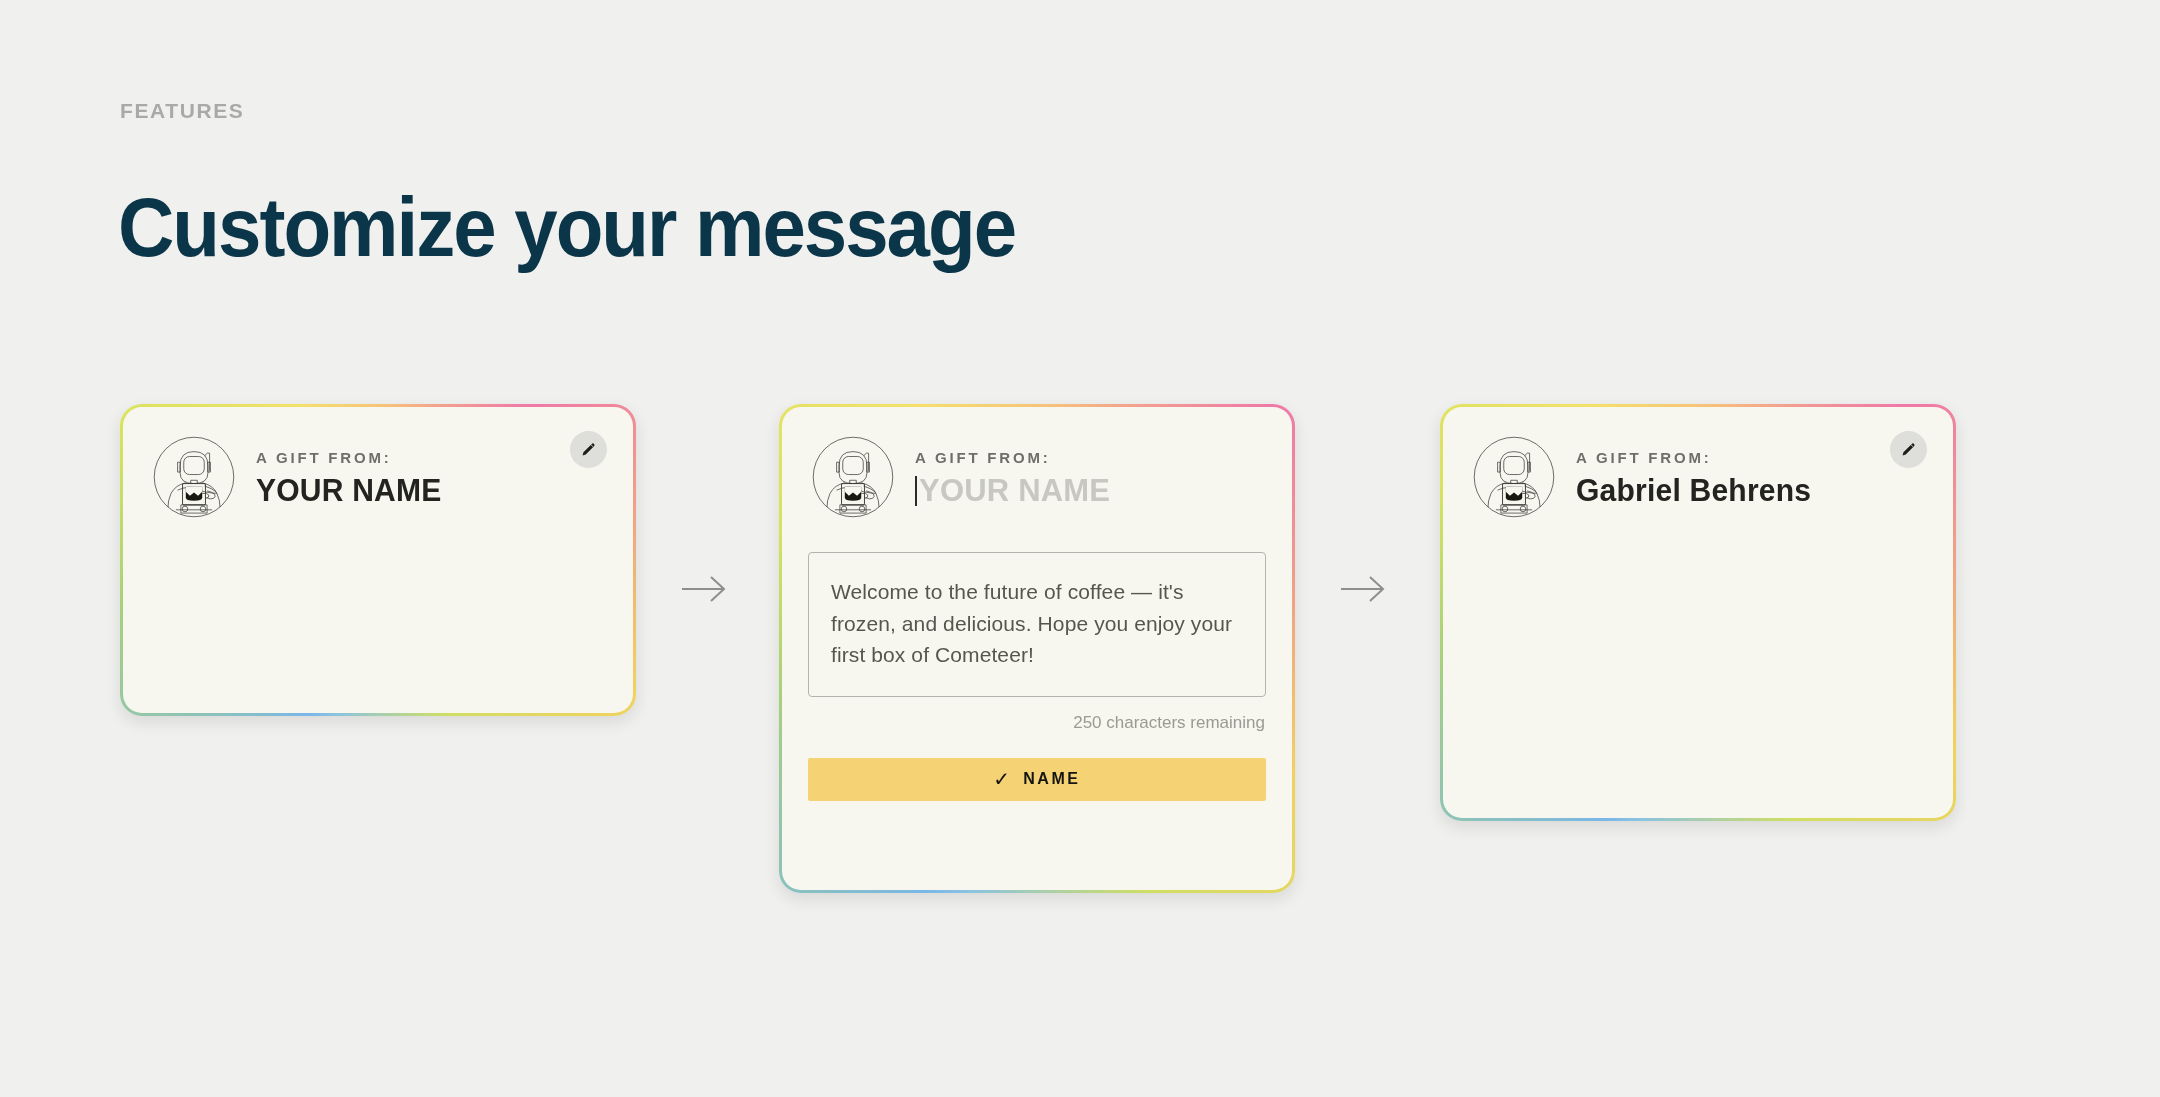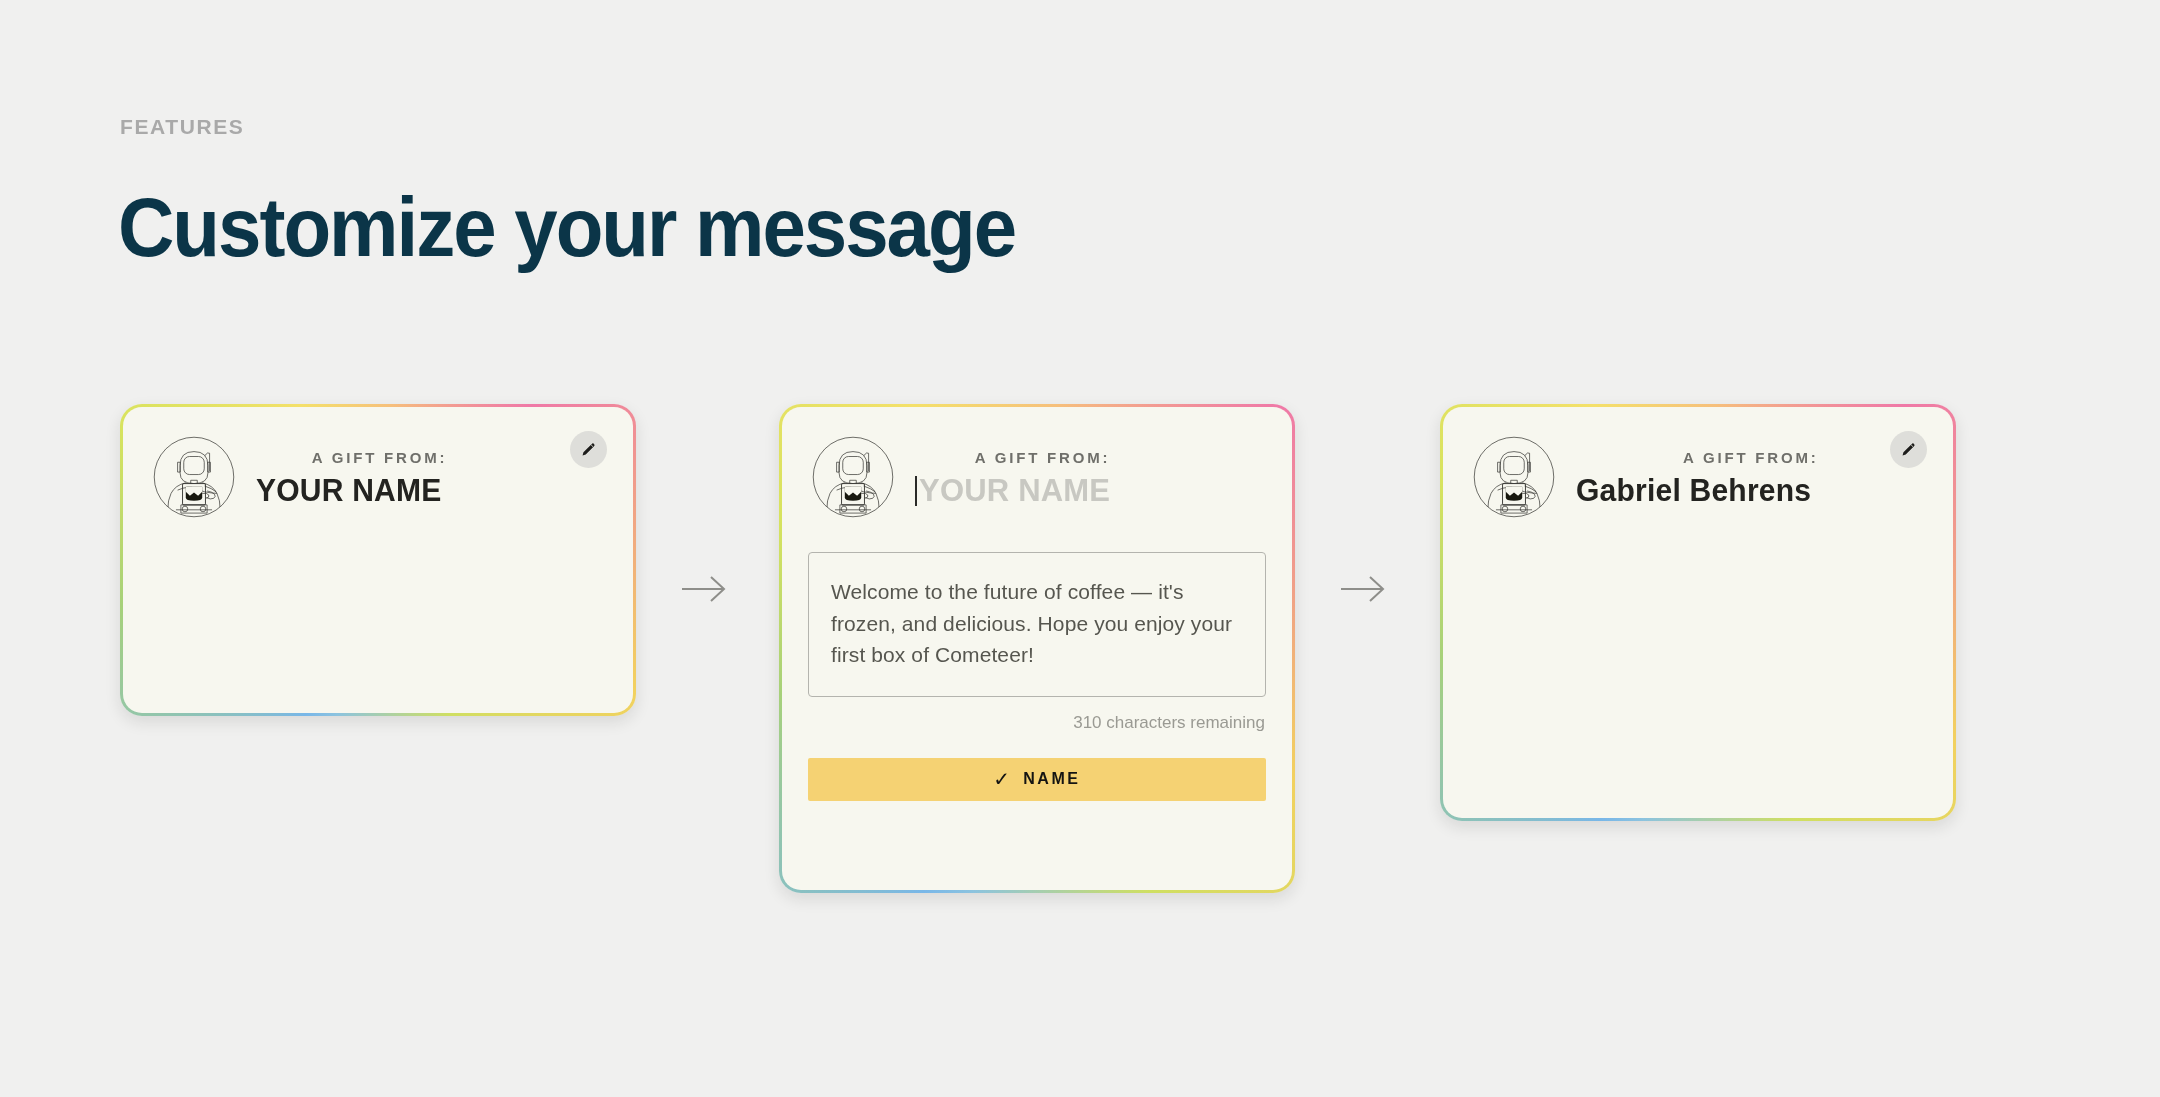--- a/index.html
+++ b/index.html
@@ -13,21 +13,21 @@
   body {
     background: #f0f0ef;
     font-family: "Liberation Sans", sans-serif;
     position: relative;
   }
 
   
   .eyebrow {
     position: absolute;
     left: 120px;
-    top: 115px;
+    top: 99px;
     font-size: 21px;
     font-weight: 700;
     letter-spacing: 1.6px;
     color: #a9a9a9;
     font-family: "Liberation Sans Narrow", "Liberation Sans", sans-serif;
   }
 
   .page-title {
     position: absolute;
     left: 118px;
@@ -93,21 +93,21 @@
 
   .avatar {
     width: 82px;
     height: 82px;
     flex: 0 0 82px;
     border-radius: 50%;
     overflow: hidden;
   }
   .avatar svg { display: block; width: 82px; height: 82px; }
 
-  .head-text { margin-left: 21px; padding-top: 3px; text-align: right; }
+  .head-text { margin-left: 21px; padding-top: 3px; }
 
   .gift-from {
     font-size: 15px;
     font-weight: 600;
     letter-spacing: 2.8px;
     color: #6f6f6a;
     margin-bottom: 7px;
   }
 
   .sender-name {
@@ -330,21 +330,21 @@
           </div>
         </div>
       </div>
 
       <div class="editor-wrap">
         <div class="textarea-box">
           <div class="textarea-text">Welcome to the future of coffee — it's frozen, and delicious. Hope you enjoy your first box of Cometeer!</div>
         </div>
       </div>
 
-      <div class="char-count">310 characters remaining</div>
+      <div class="char-count">250 characters remaining</div>
 
       <div class="save-btn">
         <span class="save-check">✓</span>
         <span class="save-label">NAME</span>
       </div>
     </div>
   </div>
 
   <div class="arrow" id="arrow-2">
     <svg viewBox="0 0 52 34" xmlns="http://www.w3.org/2000/svg">

